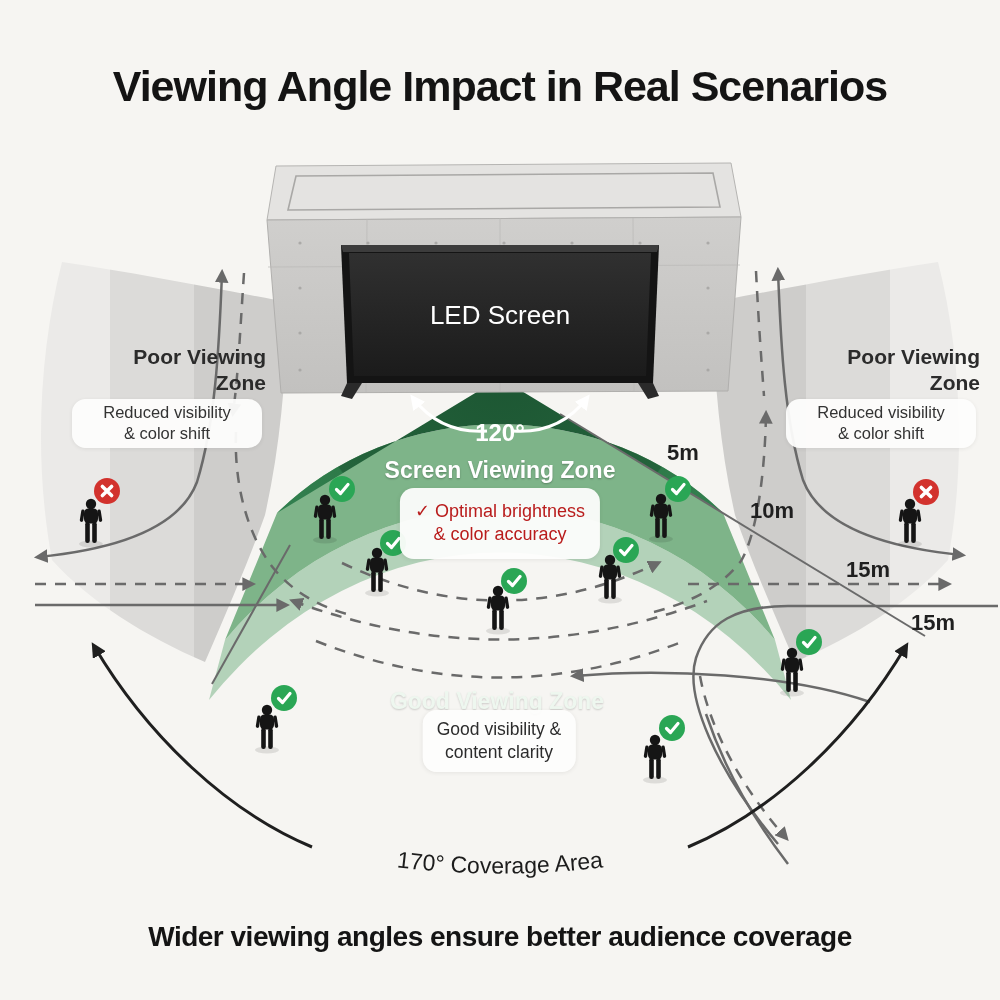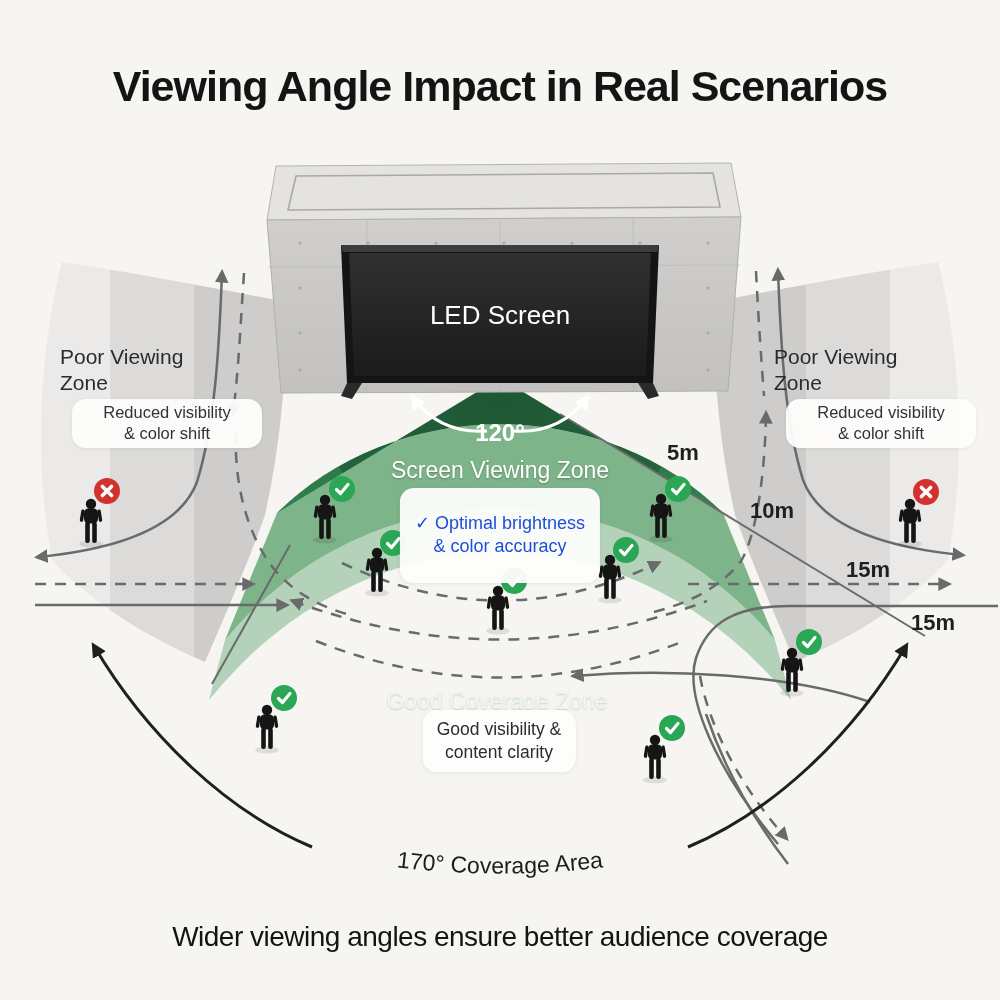--- a/index.html
+++ b/index.html
@@ -10,35 +10,35 @@
   }
   svg{position:absolute;left:0;top:0;}
   svg text{font-family:"Liberation Sans","DejaVu Sans",sans-serif;}
   .overlay{position:absolute;pointer-events:none;}
   #title{
     left:0;top:62px;width:1000px;text-align:center;
     font-size:43px;font-weight:700;color:#141414;letter-spacing:-1px;
   }
   #caption{
     left:0;top:921px;width:1000px;text-align:center;
-    font-size:28px;font-weight:400;color:#141414;letter-spacing:-0.5px;
+    font-size:28px;font-weight:700;color:#141414;letter-spacing:-0.5px;
   }
-  .zone-title{font-weight:400;color:#2b2b2b;text-align:left;line-height:1.22;}
+  .zone-title{font-weight:700;color:#2b2b2b;text-align:right;line-height:1.22;}
   .poor-title{font-size:21px;}
   .poor-title.left{left:60px;top:344px;width:206px;}
   .poor-title.right{left:774px;top:344px;width:206px;}
   .note-box{
     background:rgba(253,253,252,0.95);border-radius:14px;text-align:center;
     color:#333;line-height:1.3;box-shadow:0 1px 4px rgba(0,0,0,0.07);
   }
   .note-box.poor{font-size:16.5px;padding:3px 4px;width:182px;}
   .note-box.poor.left{left:72px;top:399px;}
   .note-box.poor.right{left:786px;top:399px;}
   .prime-title{left:500px;top:456px;transform:translateX(-50%);font-size:23px;color:#ffffff;white-space:nowrap;text-shadow:0 1px 2px rgba(0,0,0,0.28);}
-  .note-box.prime{left:500px;top:488px;transform:translateX(-50%);font-size:18px;padding:24px 15px;white-space:nowrap;color:#1d4ed8;}
+  .note-box.prime{left:500px;top:488px;transform:translateX(-50%);font-size:18px;padding:12px 15px;white-space:nowrap;color:#b91c1c;}
   .good-title{left:497px;top:687px;transform:translateX(-50%);font-size:23px;color:#eef7ef;white-space:nowrap;text-shadow:0 1px 2px rgba(0,0,0,0.18);}
   .note-box.good{left:499px;top:710px;transform:translateX(-50%);font-size:17.5px;padding:8px 14px;white-space:nowrap;color:#2c2c2c;}
   .dist-label{font-size:22px;font-weight:600;fill:#1f1f1f;}
 </style>
 </head>
 <body>
 
 <svg width="1000" height="1000" viewBox="0 0 1000 1000">
   <defs>
     <linearGradient id="grayBands" x1="0" y1="0" x2="1" y2="0">
@@ -282,19 +282,19 @@
   <div>Reduced visibility</div>
   <div>&amp; color shift</div>
 </div>
 
 <div class="overlay zone-title prime-title">Screen Viewing Zone</div>
 <div class="overlay note-box prime">
   <div>✓ Optimal brightness</div>
   <div>&amp; color accuracy</div>
 </div>
 
-<div class="overlay zone-title good-title">Good Coverage Zone</div>
+<div class="overlay zone-title good-title">Good Viewing Zone</div>
 <div class="overlay note-box good">
   <div>Good visibility &amp;</div>
   <div>content clarity</div>
 </div>
 
 <div id="caption" class="overlay">Wider viewing angles ensure better audience coverage</div>
 
 </body></html>

